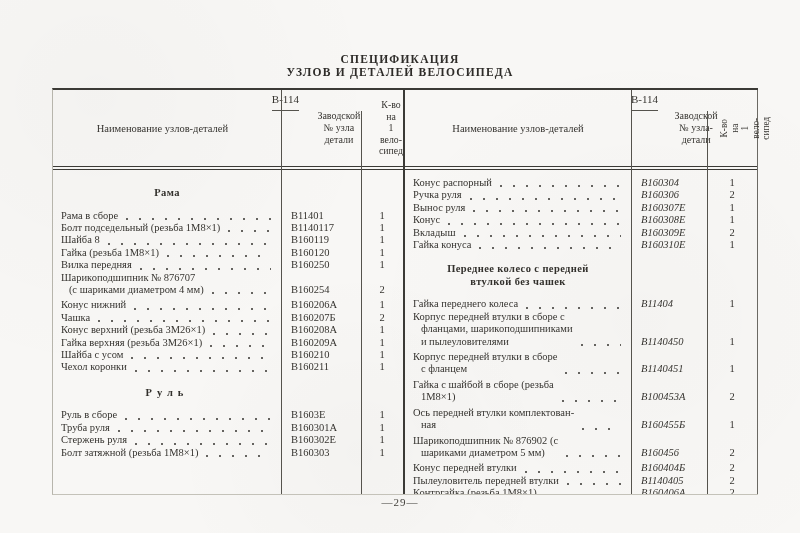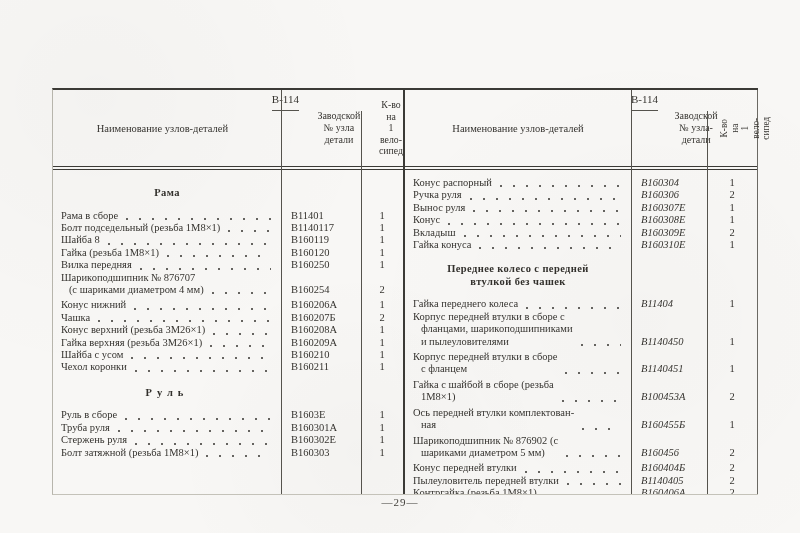--- a/index.html
+++ b/index.html
@@ -81,20 +81,24 @@
   .pageno{
     position:absolute;top:496px;left:0;right:0;text-align:center;
     font-size:11px;color:#44423d;letter-spacing:1px;
   }
 </style>
 </head>
 <body>
 
 <div class="page">
 
+  <div class="title">
+    <div>СПЕЦИФИКАЦИЯ</div>
+    <div>УЗЛОВ И ДЕТАЛЕЙ ВЕЛОСИПЕДА</div>
+  </div>
 
   <div class="wrap">
 
     <div class="half left">
       <div class="vl vl1"></div>
       <div class="vl vl2"></div>
       <div class="thead">
         <div class="th-name">Наименование узлов-деталей</div>
         <div class="th-right">
           <div class="th-model">В-114</div>

